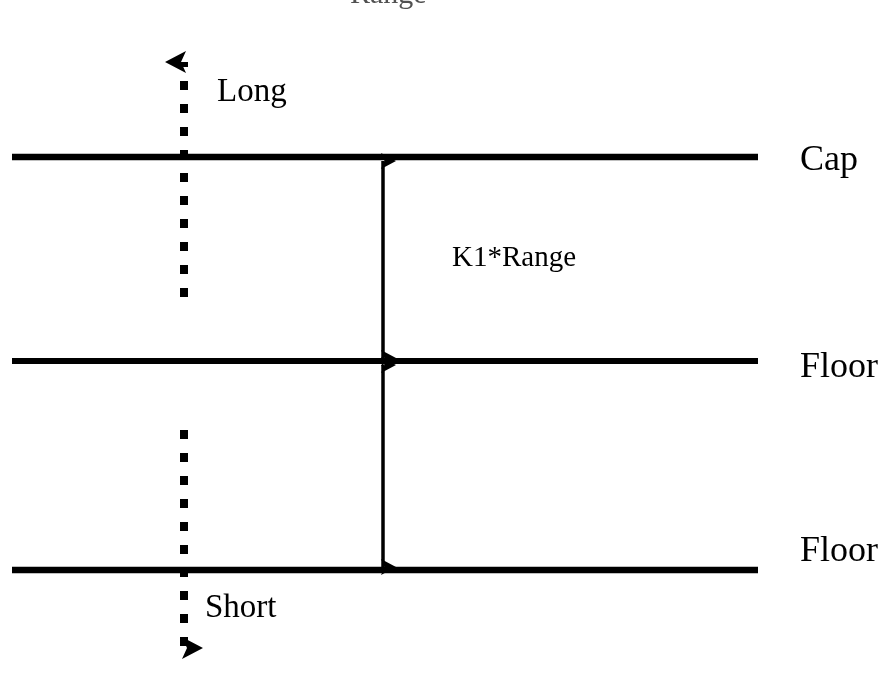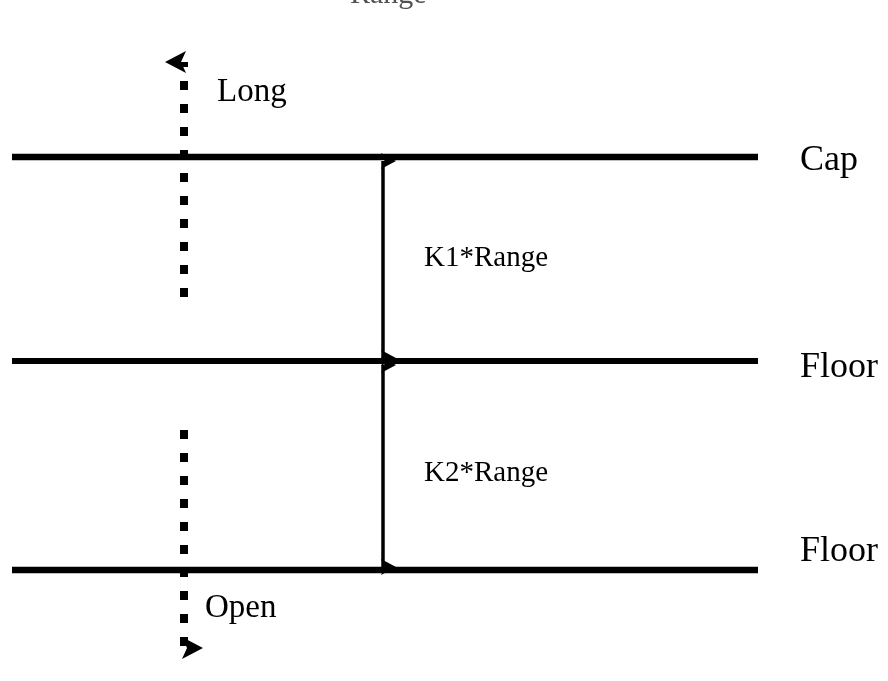--- a/index.html
+++ b/index.html
@@ -31,20 +31,21 @@
     white-space: nowrap;
     font-family: "Liberation Serif", "DejaVu Serif", serif;
     color: #000000;
     line-height: 1;
   }
   .level-label {
     font-size: 36px;
   }
   .range-label {
     font-size: 29px;
+    margin-left: 28px;
   }
   .dir-label {
     font-size: 33px;
   }
   #label-cap   { left: 800px; top: 140px; }
   #label-open  { left: 800px; top: 347px; }
   #label-floor { left: 800px; top: 531px; }
   #label-k1    { left: 424px; top: 242px; }
   #label-k2    { left: 424px; top: 457px; }
   #label-long  { left: 205px; top: 74px; margin-left: 12px; }
@@ -94,19 +95,18 @@
   <div class="txt" id="clipped-title">Range</div>
 
   <div class="txt level-label" id="label-cap">Cap</div>
 
   <div class="txt level-label" id="label-open">Floor</div>
 
   <div class="txt level-label" id="label-floor">Floor</div>
 
   <div class="txt range-label" id="label-k1">K1*Range</div>
 
-  <div class="txt range-label" id="label-k2">K2*Range</div>
 
   <div class="txt dir-label" id="label-long">Long</div>
 
-  <div class="txt dir-label" id="label-short">Open</div>
+  <div class="txt dir-label" id="label-short">Short</div>
 
 </div>
 
 </body></html>

